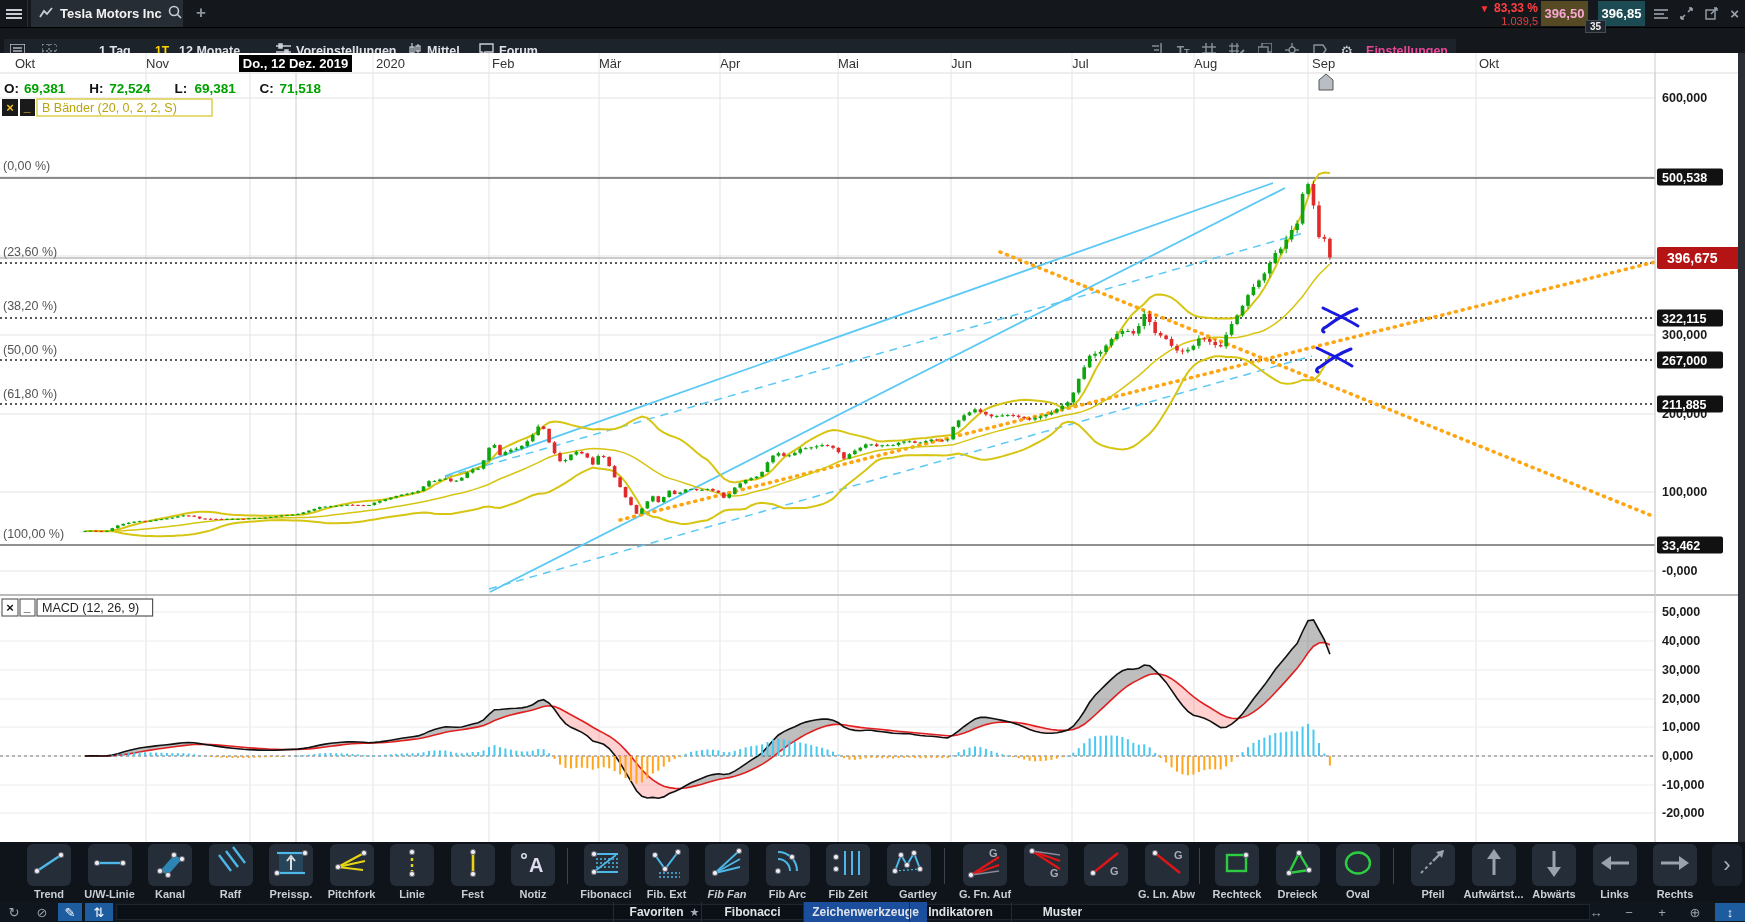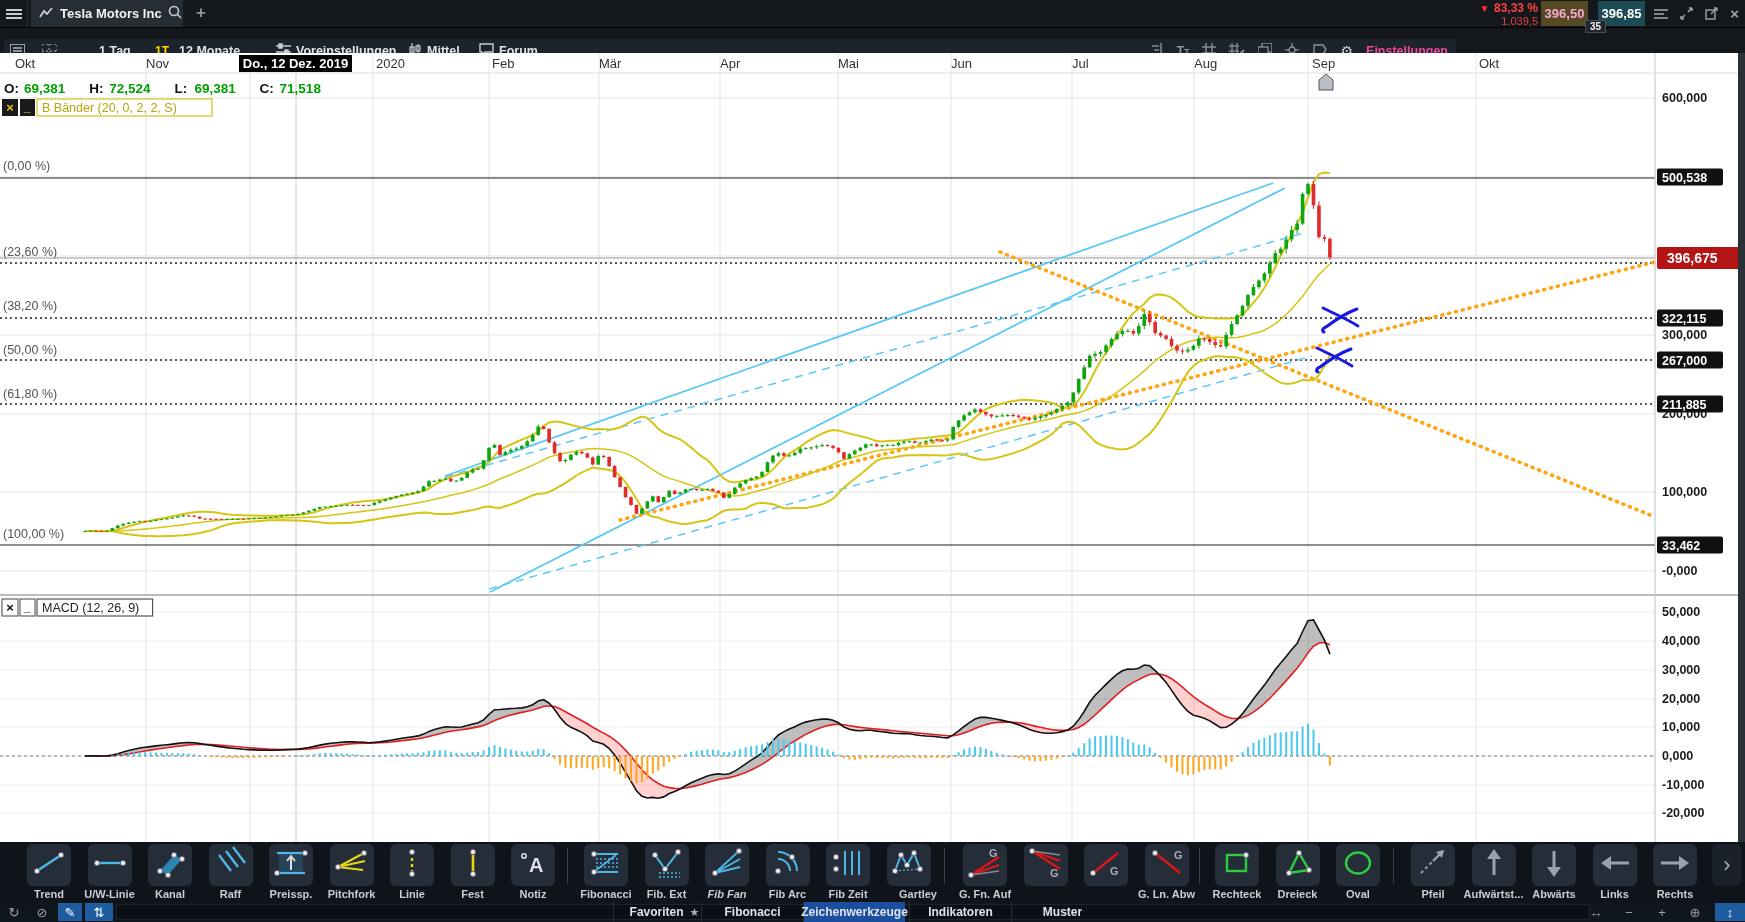--- a/index.html
+++ b/index.html
@@ -1360,21 +1360,21 @@
     <div class="bb-icon active" style="left:85px;width:28px;">⇅</div>
     <div class="bb-track"></div>
     <div id="bb-tabs">
         <div class="bb-tab" style="left: 593px; width: 102px; margin-left: 20px;">
           <span>Favoriten</span>
           <span style="color:#aab;font-size:11px;">★</span>
         </div>
         <div class="bb-tab" style="left: 701px; width: 102px;">
           <span>Fibonacci</span>
         </div>
-        <div class="bb-tab active" style="left: 803px; width: 102px;">
+        <div class="bb-tab active" style="left: 803px; width: 124px;">
           <span>Zeichenwerkzeuge</span>
         </div>
         <div class="bb-tab" style="left: 909px; width: 102px;">
           <span>Indikatoren</span>
         </div>
         <div class="bb-tab" style="left: 1011px; width: 102px;">
           <span>Muster</span>
         </div>
       </div>
     <div class="bb-right">

